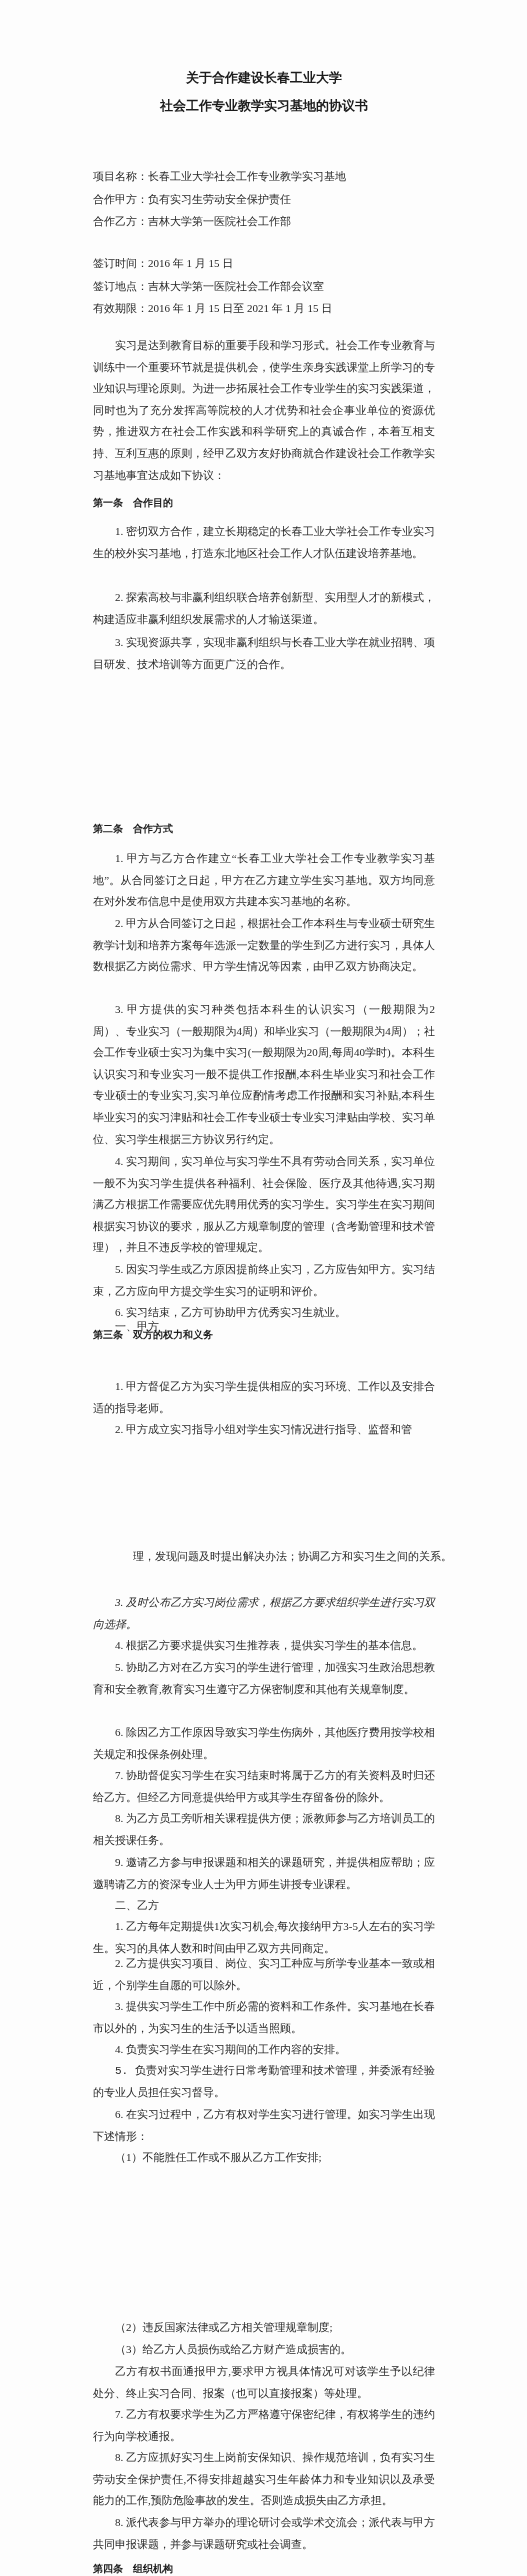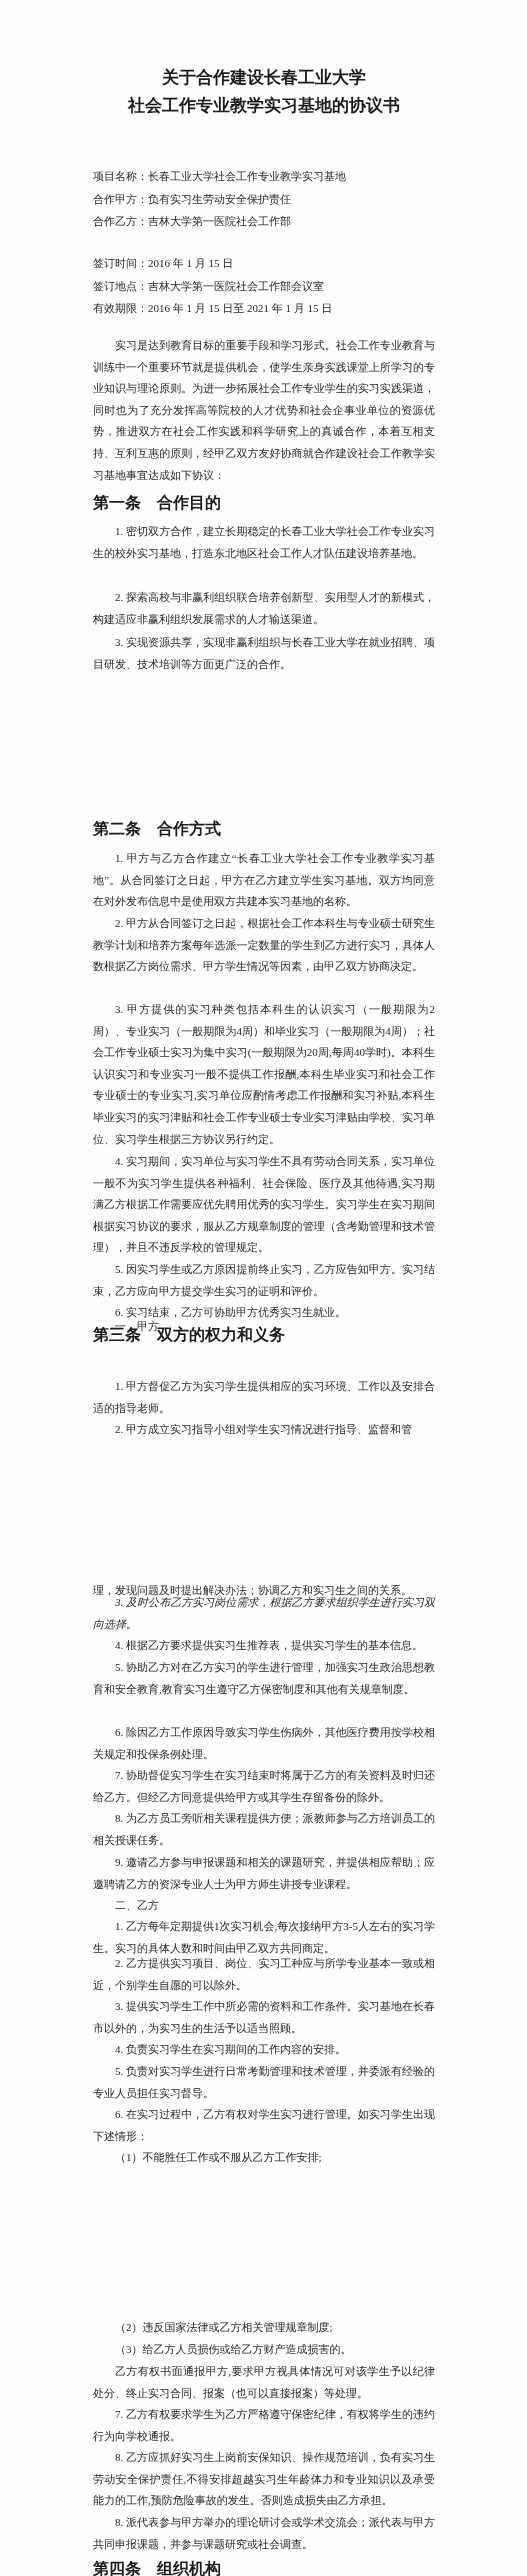--- a/index.html
+++ b/index.html
@@ -2,22 +2,22 @@
 <html style="font-size:8.2px"><head>
 <meta charset="utf-8">
 <style>
   html,body{margin:0;padding:0;background:#ffffff;}
   #page{
     position:relative;width:528px;height:3731px;margin:0 auto;
     background:#fdfdfd;overflow:hidden;
     font-family:"Liberation Serif","DejaVu Serif",serif;color:#272727;
   }
   .blk{position:absolute;left:93px;width:342px;font-size:11px;line-height:21.6px;text-align:justify;}
-  .blk.title{text-align:center;font-size:17px;font-weight:bold;line-height:21.6px;color:#1c1c1c;}
-  .blk.heading{font-weight:bold;font-size:16px;color:#1c1c1c;}
+  .blk.title{text-align:center;font-size:13px;font-weight:bold;line-height:21.6px;color:#1c1c1c;}
+  .blk.heading{font-weight:bold;font-size:10px;color:#1c1c1c;}
   .blk.para{text-indent:2em;}
   .blk.sub{text-indent:2em;}
   .blk.cont{text-indent:0;}
   .blk.label{text-indent:0;}
 </style>
 </head>
 <body>
 
 <div id="page">
 
@@ -39,34 +39,34 @@
       <div class="blk para" style="top: 848px;">1. 甲方与乙方合作建立“长春工业大学社会工作专业教学实习基地”。从合同签订之日起，甲方在乙方建立学生实习基地。双方均同意在对外发布信息中是使用双方共建本实习基地的名称。</div>
       <div class="blk para" style="top: 913px;">2. 甲方从合同签订之日起，根据社会工作本科生与专业硕士研究生教学计划和培养方案每年选派一定数量的学生到乙方进行实习，具体人数根据乙方岗位需求、甲方学生情况等因素，由甲乙双方协商决定。</div>
       <div class="blk para" style="top: 999px;">3. 甲方提供的实习种类包括本科生的认识实习（一般期限为2周）、专业实习（一般期限为4周）和毕业实习（一般期限为4周）；社会工作专业硕士实习为集中实习(一般期限为20周,每周40学时)。本科生认识实习和专业实习一般不提供工作报酬,本科生毕业实习和社会工作专业硕士的专业实习,实习单位应酌情考虑工作报酬和实习补贴,本科生毕业实习的实习津贴和社会工作专业硕士专业实习津贴由学校、实习单位、实习学生根据三方协议另行约定。</div>
       <div class="blk para" style="top: 1151px;">4. 实习期间，实习单位与实习学生不具有劳动合同关系，实习单位一般不为实习学生提供各种福利、社会保险、医疗及其他待遇,实习期满乙方根据工作需要应优先聘用优秀的实习学生。实习学生在实习期间根据实习协议的要求，服从乙方规章制度的管理（含考勤管理和技术管理），并且不违反学校的管理规定。</div>
       <div class="blk para" style="top: 1259px;">5. 因实习学生或乙方原因提前终止实习，乙方应告知甲方。实习结束，乙方应向甲方提交学生实习的证明和评价。</div>
       <div class="blk para" style="top: 1302px;">6. 实习结束，乙方可协助甲方优秀实习生就业。</div>
       <div class="blk heading" style="top: 1324px;">第三条　双方的权力和义务</div>
       <div class="blk sub" style="top: 1316px;">一、甲方</div>
       <div class="blk para" style="top: 1376px;">1. 甲方督促乙方为实习学生提供相应的实习环境、工作以及安排合适的指导老师。</div>
       <div class="blk para" style="top: 1419px;">2. 甲方成立实习指导小组对学生实习情况进行指导、监督和管</div>
-      <div class="blk cont" style="top: 1580px;">理，发现问题及时提出解决办法；协调乙方和实习生之间的关系。</div>
+      <div class="blk cont" style="top: 1546px; margin-left: 40px;">理，发现问题及时提出解决办法；协调乙方和实习生之间的关系。</div>
       <div class="blk para" style="top: 1592px; font-style: italic;">3. 及时公布乙方实习岗位需求，根据乙方要求组织学生进行实习双向选择。</div>
       <div class="blk para" style="top: 1635px;">4. 根据乙方要求提供实习生推荐表，提供实习学生的基本信息。</div>
       <div class="blk para" style="top: 1657px;">5. 协助乙方对在乙方实习的学生进行管理，加强实习生政治思想教育和安全教育,教育实习生遵守乙方保密制度和其他有关规章制度。</div>
       <div class="blk para" style="top: 1722px;">6. 除因乙方工作原因导致实习学生伤病外，其他医疗费用按学校相关规定和投保条例处理。</div>
       <div class="blk para" style="top: 1765px;">7. 协助督促实习学生在实习结束时将属于乙方的有关资料及时归还给乙方。但经乙方同意提供给甲方或其学生存留备份的除外。</div>
       <div class="blk para" style="top: 1808px;">8. 为乙方员工旁听相关课程提供方便；派教师参与乙方培训员工的相关授课任务。</div>
       <div class="blk para" style="top: 1852px;">9. 邀请乙方参与申报课题和相关的课题研究，并提供相应帮助；应邀聘请乙方的资深专业人士为甲方师生讲授专业课程。</div>
       <div class="blk sub" style="top: 1895px;">二、乙方</div>
       <div class="blk para" style="top: 1909px; margin-top: 7px;">1. 乙方每年定期提供1次实习机会,每次接纳甲方3-5人左右的实习学生。实习的具体人数和时间由甲乙双方共同商定。</div>
       <div class="blk para" style="top: 1953px;">2. 乙方提供实习项目、岗位、实习工种应与所学专业基本一致或相近，个别学生自愿的可以除外。</div>
       <div class="blk para" style="top: 1996px;">3. 提供实习学生工作中所必需的资料和工作条件。实习基地在长春市以外的，为实习生的生活予以适当照顾。</div>
       <div class="blk para" style="top: 2039px;">4. 负责实习学生在实习期间的工作内容的安排。</div>
-      <div class="blk para" style="top: 2061px;">5. 负责对实习学生进行日常考勤管理和技术管理，并委派有经验的专业人员担任实习督导。</div>
+      <div class="blk para" style="top: 2061px; font-family: Liberation Mono, monospace;">5. 负责对实习学生进行日常考勤管理和技术管理，并委派有经验的专业人员担任实习督导。</div>
       <div class="blk para" style="top: 2104px;">6. 在实习过程中，乙方有权对学生实习进行管理。如实习学生出现下述情形：</div>
       <div class="blk para" style="top: 2147px;">（1）不能胜任工作或不服从乙方工作安排;</div>
       <div class="blk para" style="top: 2317px;">（2）违反国家法律或乙方相关管理规章制度;</div>
       <div class="blk para" style="top: 2339px;">（3）给乙方人员损伤或给乙方财产造成损害的。</div>
       <div class="blk para" style="top: 2361px;">乙方有权书面通报甲方,要求甲方视具体情况可对该学生予以纪律处分、终止实习合同、报案（也可以直接报案）等处理。</div>
       <div class="blk para" style="top: 2404px;">7. 乙方有权要求学生为乙方严格遵守保密纪律，有权将学生的违约行为向学校通报。</div>
       <div class="blk para" style="top: 2447px;">8. 乙方应抓好实习生上岗前安保知识、操作规范培训，负有实习生劳动安全保护责任,不得安排超越实习生年龄体力和专业知识以及承受能力的工作,预防危险事故的发生。否则造成损失由乙方承担。</div>
       <div class="blk para" style="top: 2512px;">8. 派代表参与甲方举办的理论研讨会或学术交流会；派代表与甲方共同申报课题，并参与课题研究或社会调查。</div>
       <div class="blk heading" style="top: 2558px;">第四条　组织机构</div>
     </div>

